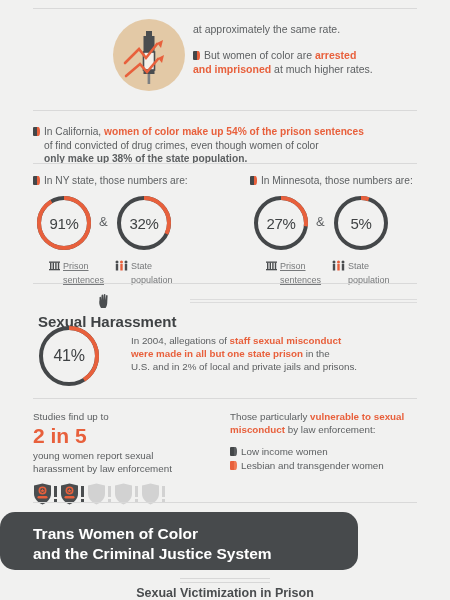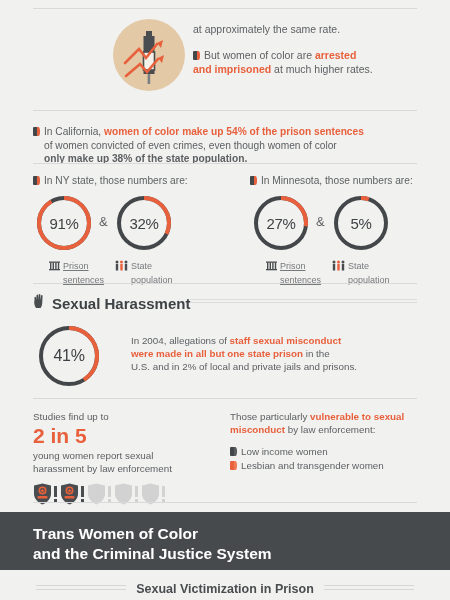--- a/index.html
+++ b/index.html
@@ -76,21 +76,21 @@
     position: absolute; left: 66px; top: 20px;
     font-size: 13px; color: #5c5f61;
   }
   .legend-row { position: relative; margin-top: 4px; width: 190px; height: 26px; }
   .legend { position: absolute; top: 0; font-size: 9px; color: #77797b; line-height: 11.5px; }
   .legend.l1 { left: 16px; text-decoration: underline; }
   .legend.l2 { left: 82px; }
   .legend .ic { display: inline-block; vertical-align: -2px; margin-right: 3px; }
 
   
-  .sh-head { position: absolute; left: 33px; top: 293px; display: flex; align-items: center; }
+  .sh-head { position: absolute; left: 33px; top: 293px; display: flex; align-items: center; flex-direction: column; }
   .sh-title { font-size: 15px; font-weight: bold; color: #3f4244; margin-left: 5px; }
   .sh-rule { position: absolute; left: 190px; top: 299px; width: 227px; }
   .sh-rule div { height: 1px; background: #dcdcdc; margin-bottom: 2px; }
   .sh-body { position: absolute; left: 33px; top: 322px; width: 390px; height: 70px; }
   .sh-donut { position: absolute; left: 4px; top: 2px; width: 64px; height: 64px; }
   .sh-donut .val {
     position: absolute; inset: 0; display: flex; align-items: center; justify-content: center;
     font-size: 16px; color: #3f4244; letter-spacing: -0.3px;
   }
   .sh-text { position: absolute; left: 98px; top: 12px; width: 300px;
@@ -102,31 +102,32 @@
   .bl-small { font-size: 9.8px; color: #5c5f61; line-height: 13px; }
   .bl-big { font-size: 21px; font-weight: bold; color: #e8603c; line-height: 24px; margin: 1px 0 1px; }
   .badges { margin-top: 8px; display: flex; align-items: flex-end; }
   .badge-unit { display: flex; align-items: center; margin-right: 2px; }
   .br-head { font-size: 9.8px; color: #5c5f61; line-height: 13px; }
   .br-list { margin-top: 9px; }
   .br-item { font-size: 9.8px; color: #5c5f61; line-height: 13.5px; }
 
   
   .banner {
-    position: absolute; left: 0; top: 512px; width: 450px; height: 58px;
+    position: absolute; left: 0; top: 512px; width: 358px; height: 58px;
     background: #474a4c;
+    border-radius: 15px;
   }
   .banner-t {
     position: absolute; left: 33px; top: 12px;
     font-size: 15.5px; font-weight: bold; color: #ffffff; line-height: 20px;
   }
 
   
   .foot { position: absolute; left: 0; top: 578px; width: 450px; height: 22px;
-          display: flex; align-items: center; justify-content: center; }
+          display: flex; align-items: center; justify-content: flex-start; flex-direction: column; }
   .foot-rule { width: 90px; }
   .foot-rule div { height: 1px; background: #d7d7d7; margin-bottom: 3px; }
   .foot-t { font-size: 12.5px; font-weight: bold; color: #4a4d4f; margin: 0 10px; white-space: nowrap; }
 </style>
 </head>
 <body>
 
 <div class="page">
 
   <div class="rule rule-top"></div>
@@ -157,21 +158,21 @@
       </div>
     </div>
   </div>
 
   <div class="rule rule-a"></div>
 
   <div class="sec2">
     <div class="ca-line">
       <span class="bm"></span><span>In California, </span><span class="orange">women of color make up 54% of the prison sentences</span>
     </div>
-    <div class="ca-line" style="padding-left:11px;">of women convicted of even crimes, even though women of color</div>
+    <div class="ca-line" style="padding-left:11px;">of find convicted of drug crimes, even though women of color</div>
     <div class="ca-line orange" style="padding-left:11px;">only make up 38% of the state population.</div>
   </div>
 
   <div class="rule rule-b"></div>
 
   <div class="states">
 
     <div class="state-col ny">
       <div class="state-head">
         <span class="bm"></span><span>In NY state, those numbers are:</span>

